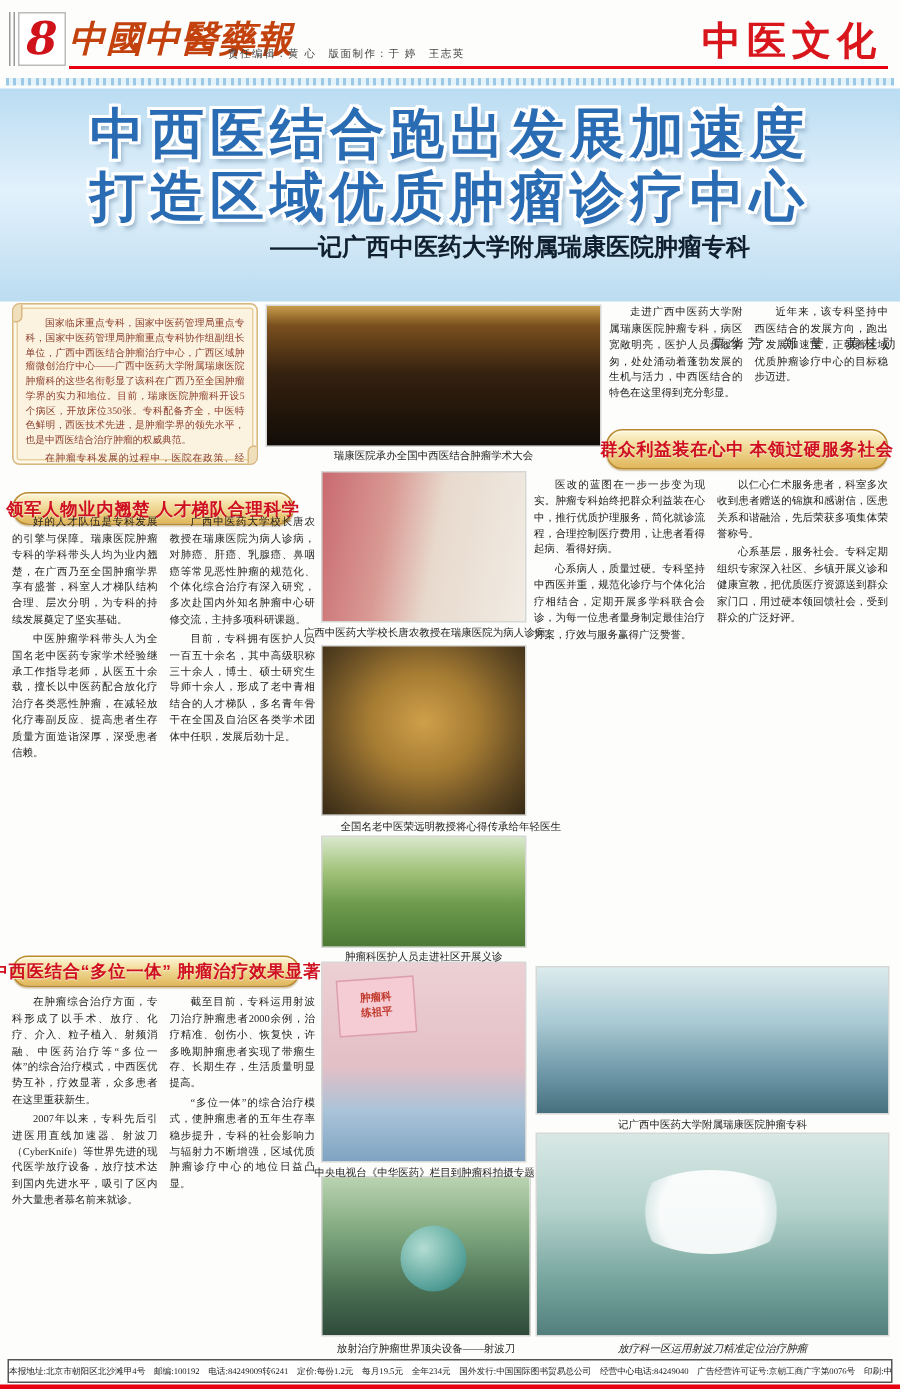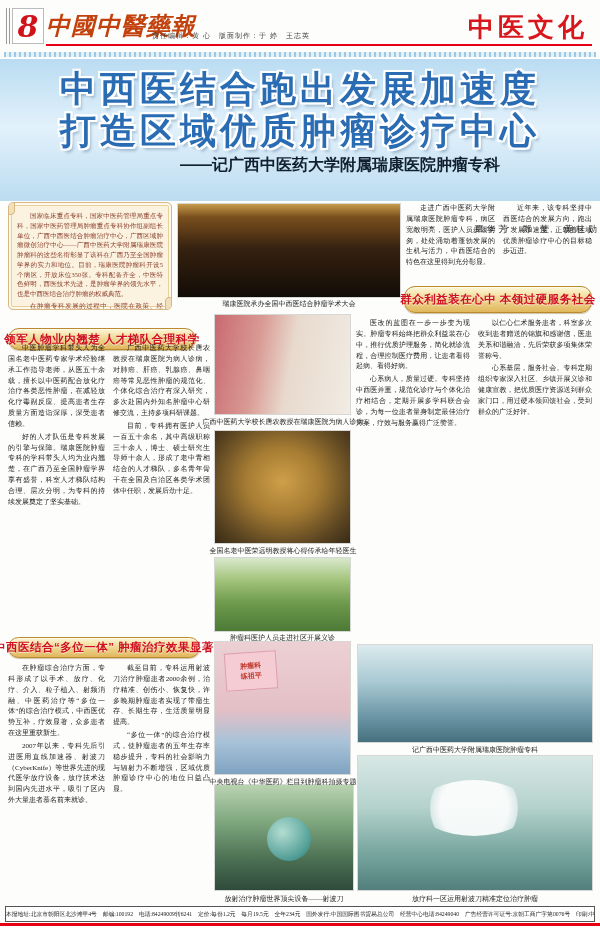--- a/index.html
+++ b/index.html
@@ -128,41 +128,41 @@
     <p>医改的蓝图在一步一步变为现实。肿瘤专科始终把群众利益装在心中，推行优质护理服务，简化就诊流程，合理控制医疗费用，让患者看得起病、看得好病。</p>
     <p>心系病人，质量过硬。专科坚持中西医并重，规范化诊疗与个体化治疗相结合，定期开展多学科联合会诊，为每一位患者量身制定最佳治疗方案，疗效与服务赢得广泛赞誉。</p>
     <p>以仁心仁术服务患者，科室多次收到患者赠送的锦旗和感谢信，医患关系和谐融洽，先后荣获多项集体荣誉称号。</p>
     <p>心系基层，服务社会。专科定期组织专家深入社区、乡镇开展义诊和健康宣教，把优质医疗资源送到群众家门口，用过硬本领回馈社会，受到群众的广泛好评。</p>
   </div>
 
   <div class="abs gold-hdr" style="left:8px;top:316px;width:188px;height:22px;margin-top:12px;">
     <span>领军人物业内翘楚  人才梯队合理科学</span>
   </div>
   <div class="abs body-text" style="left:8px;top:343px;width:202px;height:289px;">
+    <p>好的人才队伍是专科发展的引擎与保障。瑞康医院肿瘤专科的学科带头人均为业内翘楚，在广西乃至全国肿瘤学界享有盛誉，科室人才梯队结构合理、层次分明，为专科的持续发展奠定了坚实基础。</p>
     <p>中医肿瘤学科带头人为全国名老中医药专家学术经验继承工作指导老师，从医五十余载，擅长以中医药配合放化疗治疗各类恶性肿瘤，在减轻放化疗毒副反应、提高患者生存质量方面造诣深厚，深受患者信赖。</p>
-    <p>好的人才队伍是专科发展的引擎与保障。瑞康医院肿瘤专科的学科带头人均为业内翘楚，在广西乃至全国肿瘤学界享有盛誉，科室人才梯队结构合理、层次分明，为专科的持续发展奠定了坚实基础。</p>
     <p>广西中医药大学校长唐农教授在瑞康医院为病人诊病，对肺癌、肝癌、乳腺癌、鼻咽癌等常见恶性肿瘤的规范化、个体化综合治疗有深入研究，多次赴国内外知名肿瘤中心研修交流，主持多项科研课题。</p>
     <p>目前，专科拥有医护人员一百五十余名，其中高级职称三十余人，博士、硕士研究生导师十余人，形成了老中青相结合的人才梯队，多名青年骨干在全国及自治区各类学术团体中任职，发展后劲十足。</p>
   </div>
 
   <div class="abs gold-hdr" style="left:8px;top:637px;width:192px;height:21px;">
     <span>中西医结合“多位一体” 肿瘤治疗效果显著</span>
   </div>
   <div class="abs body-text" style="left:8px;top:663px;width:202px;height:240px;">
     <p>在肿瘤综合治疗方面，专科形成了以手术、放疗、化疗、介入、粒子植入、射频消融、中医药治疗等“多位一体”的综合治疗模式，中西医优势互补，疗效显著，众多患者在这里重获新生。</p>
     <p>2007年以来，专科先后引进医用直线加速器、射波刀（CyberKnife）等世界先进的现代医学放疗设备，放疗技术达到国内先进水平，吸引了区内外大量患者慕名前来就诊。</p>
     <p>截至目前，专科运用射波刀治疗肿瘤患者2000余例，治疗精准、创伤小、恢复快，许多晚期肿瘤患者实现了带瘤生存、长期生存，生活质量明显提高。</p>
     <p>“多位一体”的综合治疗模式，使肿瘤患者的五年生存率稳步提升，专科的社会影响力与辐射力不断增强，区域优质肿瘤诊疗中心的地位日益凸显。</p>
   </div>
 
   <div class="abs photo ph-consult" style="left:215px;top:315px;width:135px;height:99px;"></div>
   <div class="caption" style="left:188px;top:417px;width:190px;">广西中医药大学校长唐农教授在瑞康医院为病人诊病</div>
 
   <div class="abs photo ph-bronze" style="left:215px;top:431px;width:135px;height:112px;"></div>
-  <div class="caption" style="left:192px;top:546px;width:182px;">全国名老中医荣远明教授将心得传承给年轻医生</div>
+  <div class="caption" style="left:192px;top:546px;width:182px;text-align:right;">全国名老中医荣远明教授将心得传承给年轻医生</div>
 
   <div class="abs photo ph-outdoor" style="left:215px;top:558px;width:135px;height:73px;"></div>
   <div class="caption" style="left:215px;top:633px;width:135px;">肿瘤科医护人员走进社区开展义诊</div>
 
   <div class="abs photo ph-tv" style="left:215px;top:642px;width:135px;height:132px;">
     <div class="placard">
       <div>肿瘤科</div>
       <div>练祖平</div>
     </div>
   </div>
@@ -172,20 +172,20 @@
     <div class="globe"></div>
   </div>
   <div class="caption" style="left:200px;top:894px;width:168px;">放射治疗肿瘤世界顶尖设备——射波刀</div>
 
   <div class="abs photo ph-equip" style="left:358px;top:645px;width:234px;height:97px;"></div>
   <div class="caption" style="left:358px;top:745px;width:234px;">记广西中医药大学附属瑞康医院肿瘤专科</div>
 
   <div class="abs photo ph-ct" style="left:358px;top:756px;width:234px;height:134px;">
     <div class="ct-arc"></div>
   </div>
-  <div class="caption" style="left:358px;top:894px;width:234px;">放疗科一区运用射波刀精准定位治疗肿瘤</div>
+  <div class="caption" style="left:358px;top:894px;width:234px;font-style:italic;">放疗科一区运用射波刀精准定位治疗肿瘤</div>
 
   <div class="abs footer-box">
     <div class="footer-inner">本报地址:北京市朝阳区北沙滩甲4号　邮编:100192　电话:84249009转6241　定价:每份1.2元　每月19.5元　全年234元　国外发行:中国国际图书贸易总公司　经营中心电话:84249040　广告经营许可证号:京朝工商广字第0076号　印刷:中国青年报社印刷厂</div>
   </div>
   <div class="abs bottom-red"></div>
 
 </div>
 
 </body></html>

